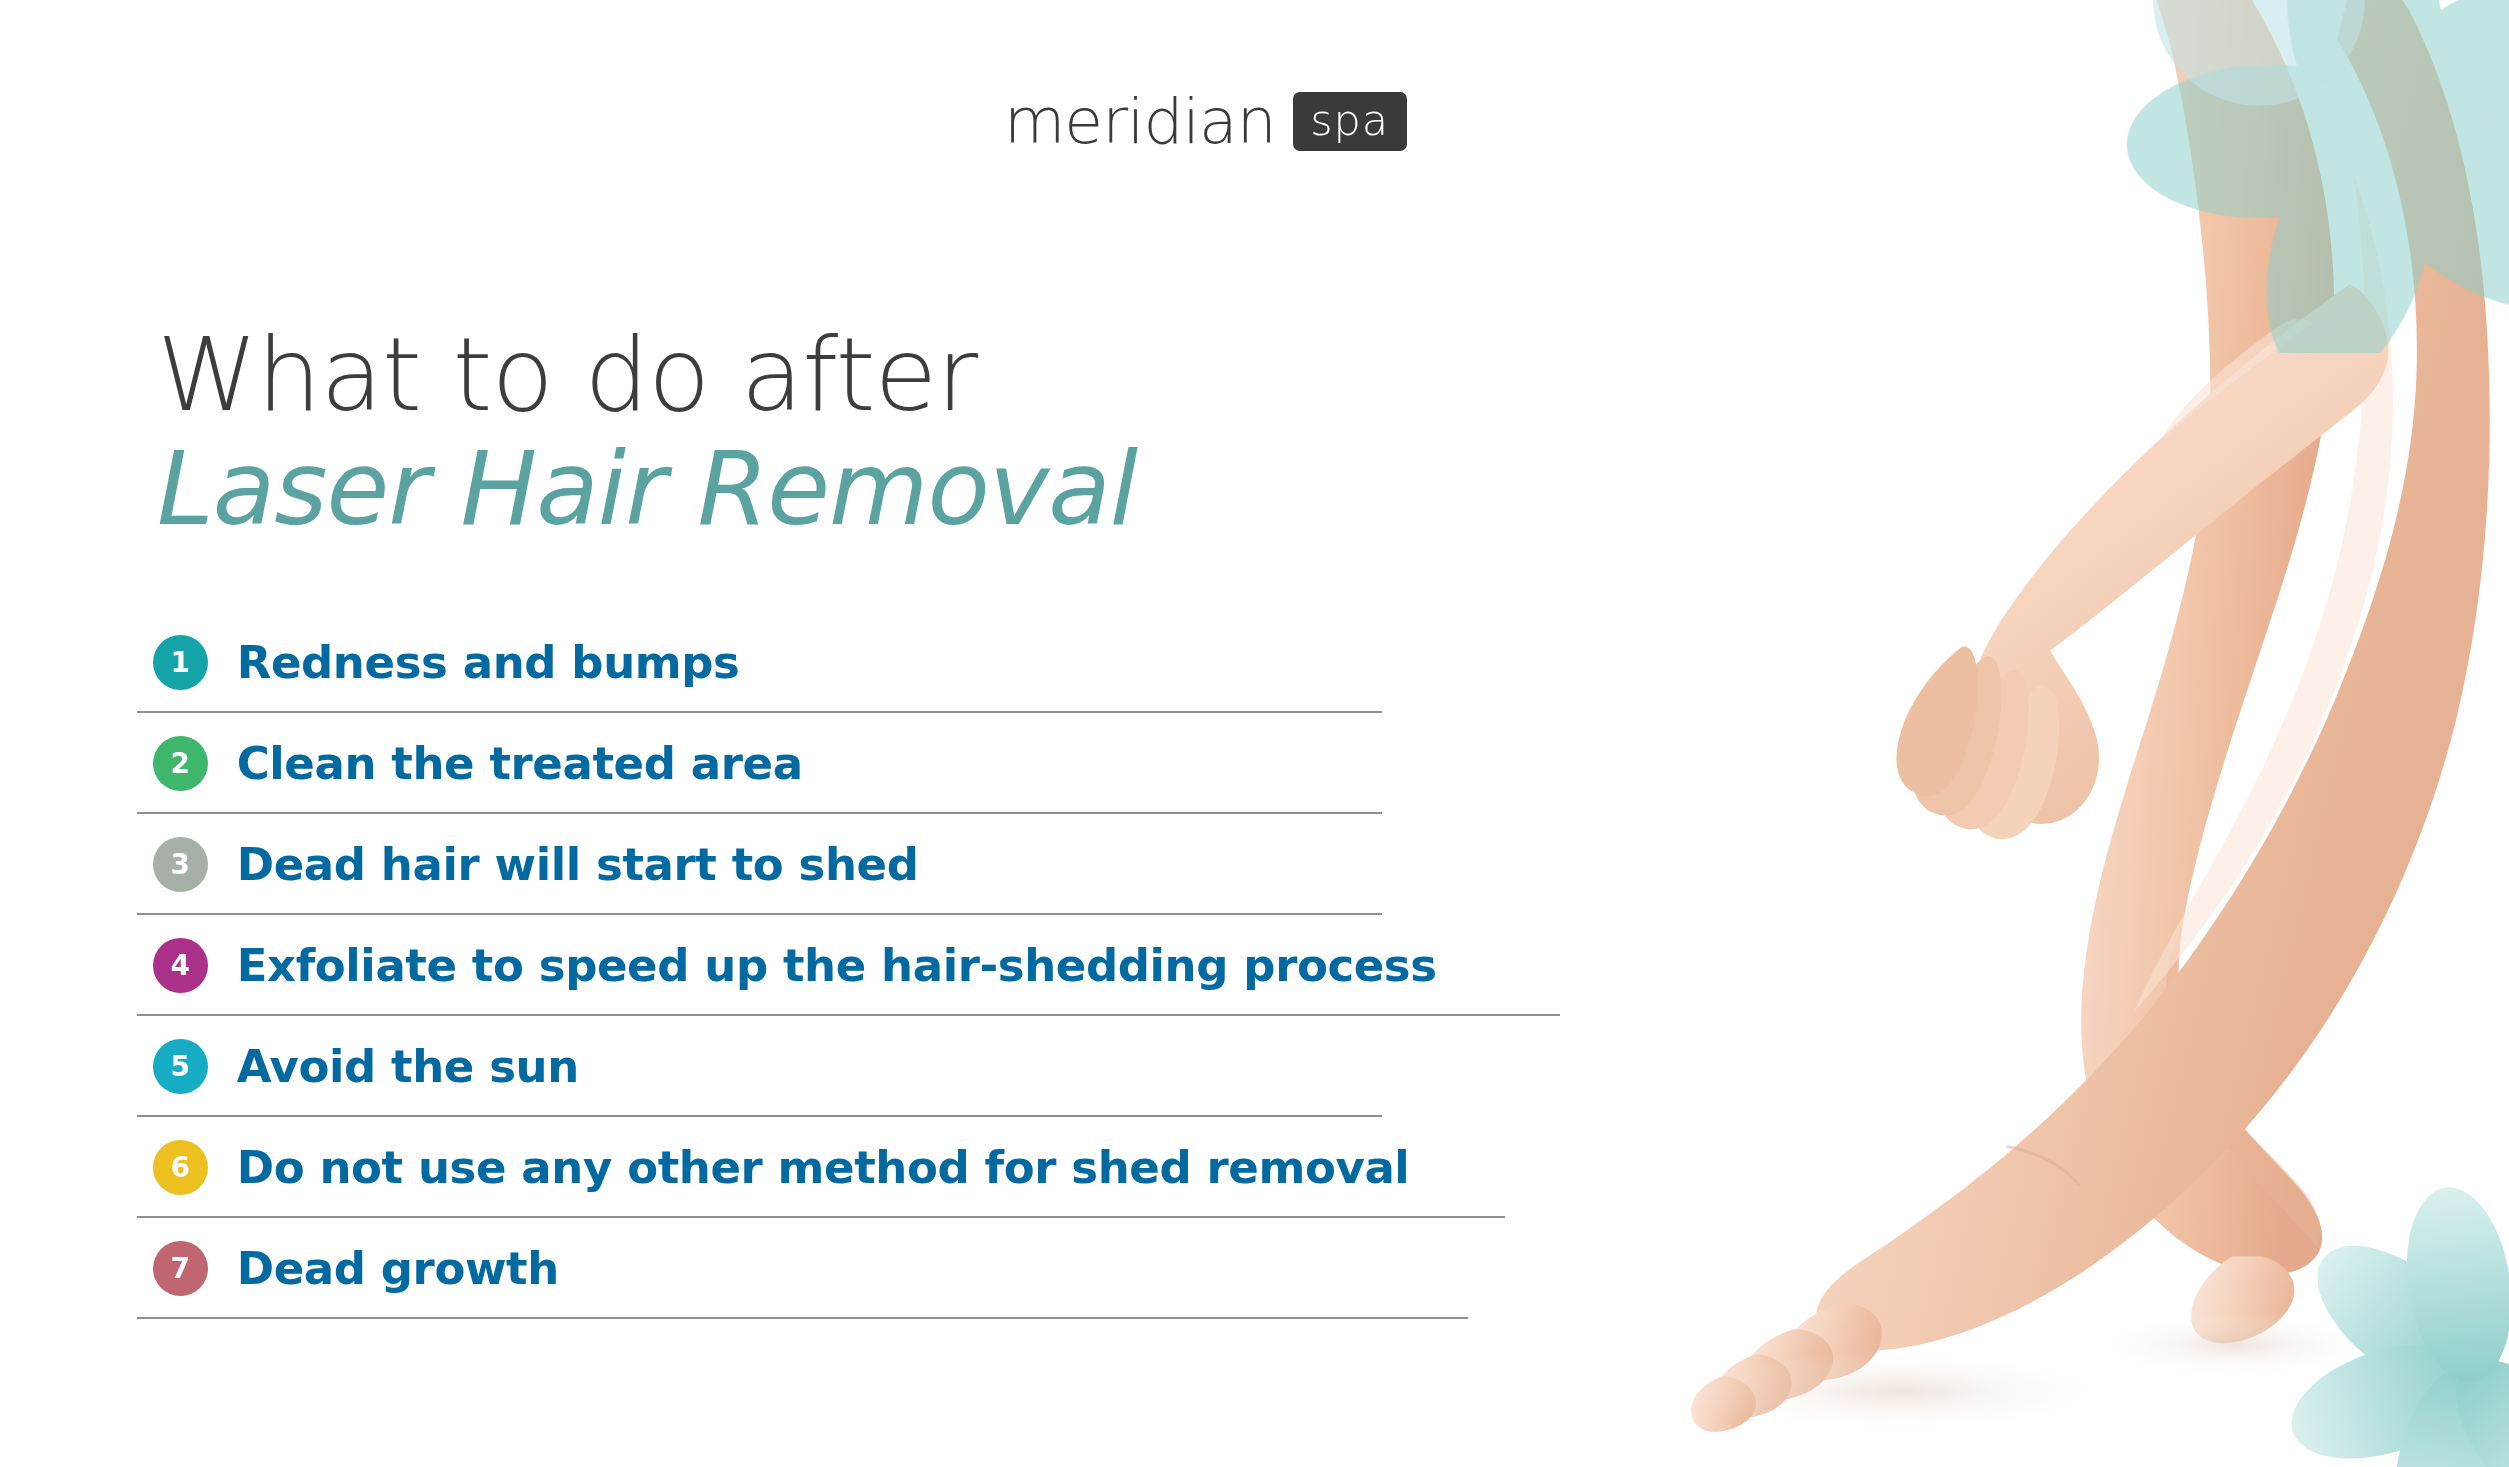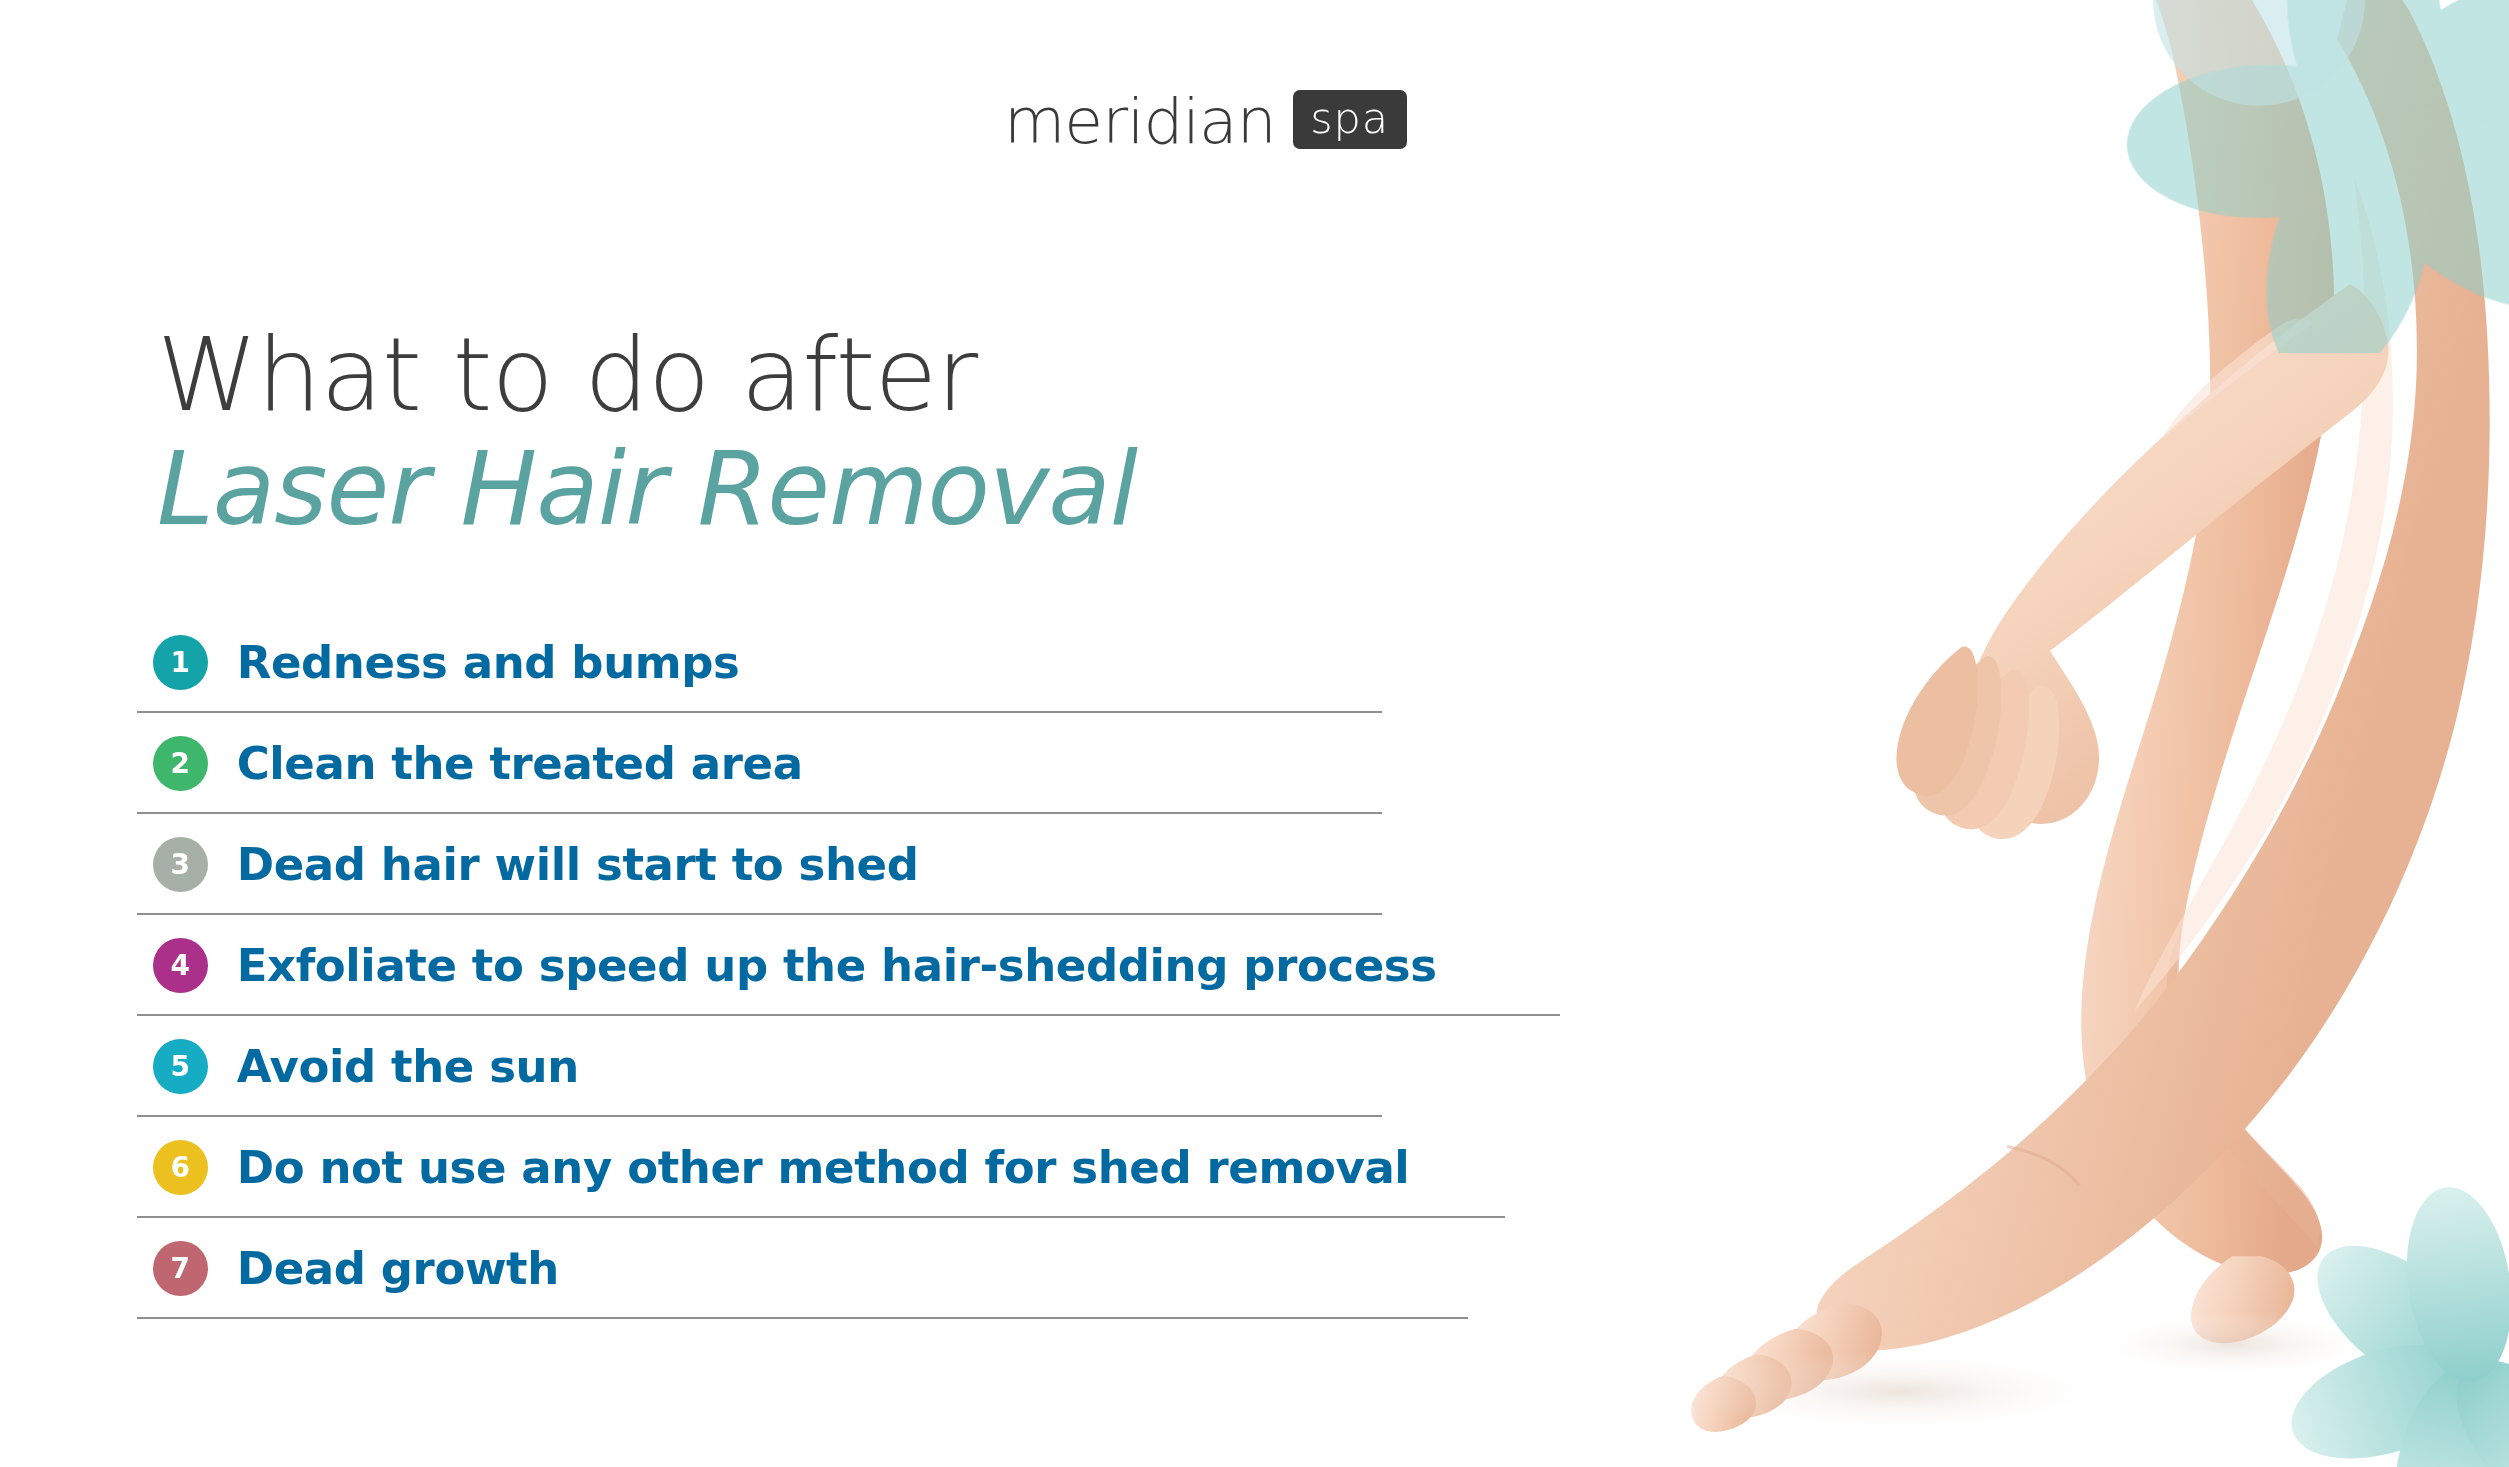--- a/index.html
+++ b/index.html
@@ -18,37 +18,36 @@
     background:#ffffff;
     overflow:hidden;
   }
 
   
   #logo {
     position:absolute;
     left:1004px;
     top:90px;
     display:flex;
-    align-items:flex-start;
-    gap:7px;
+    align-items:center;
+    gap:17px;
   }
   #logo-word {
     font-family:"DejaVu Sans", sans-serif;
     font-size:63px;
     font-weight:300;
     color:#3a3a3a;
     letter-spacing:-1px;
     line-height:1;
   }
   #logo-badge {
     background:#3a3a3a;
     border-radius:6.9px;
     padding:6.9px 17.6px 8.8px 17.6px;
     line-height:1;
-    margin-left:10px;
   }
   #logo-badge span {
     font-family:"DejaVu Sans", sans-serif;
     font-size:43px;
     font-weight:300;
     color:#ffffff;
     letter-spacing:1px;
     line-height:1;
   }
 

